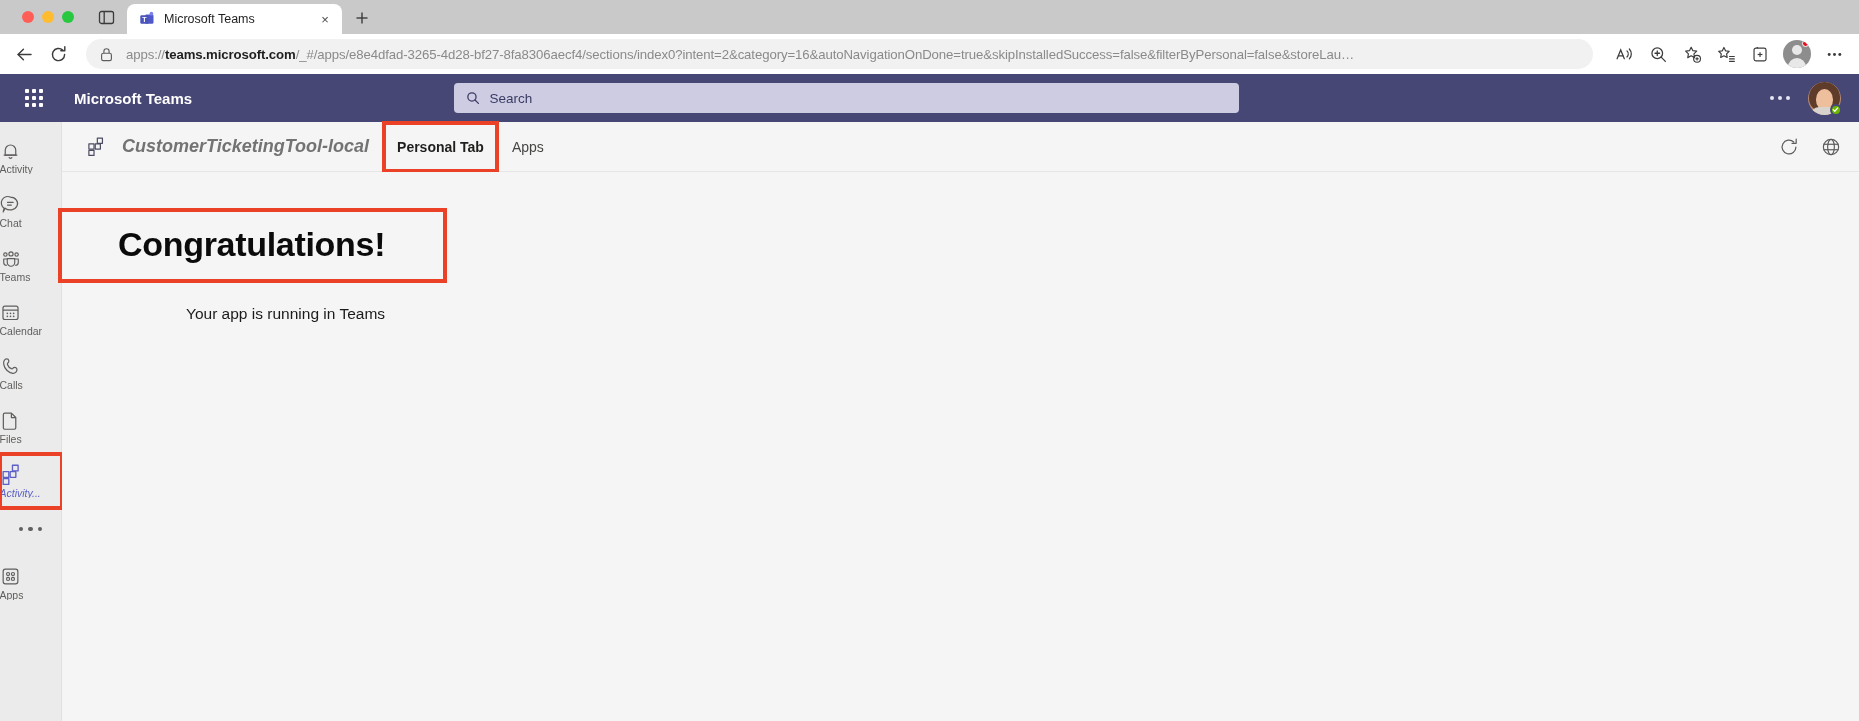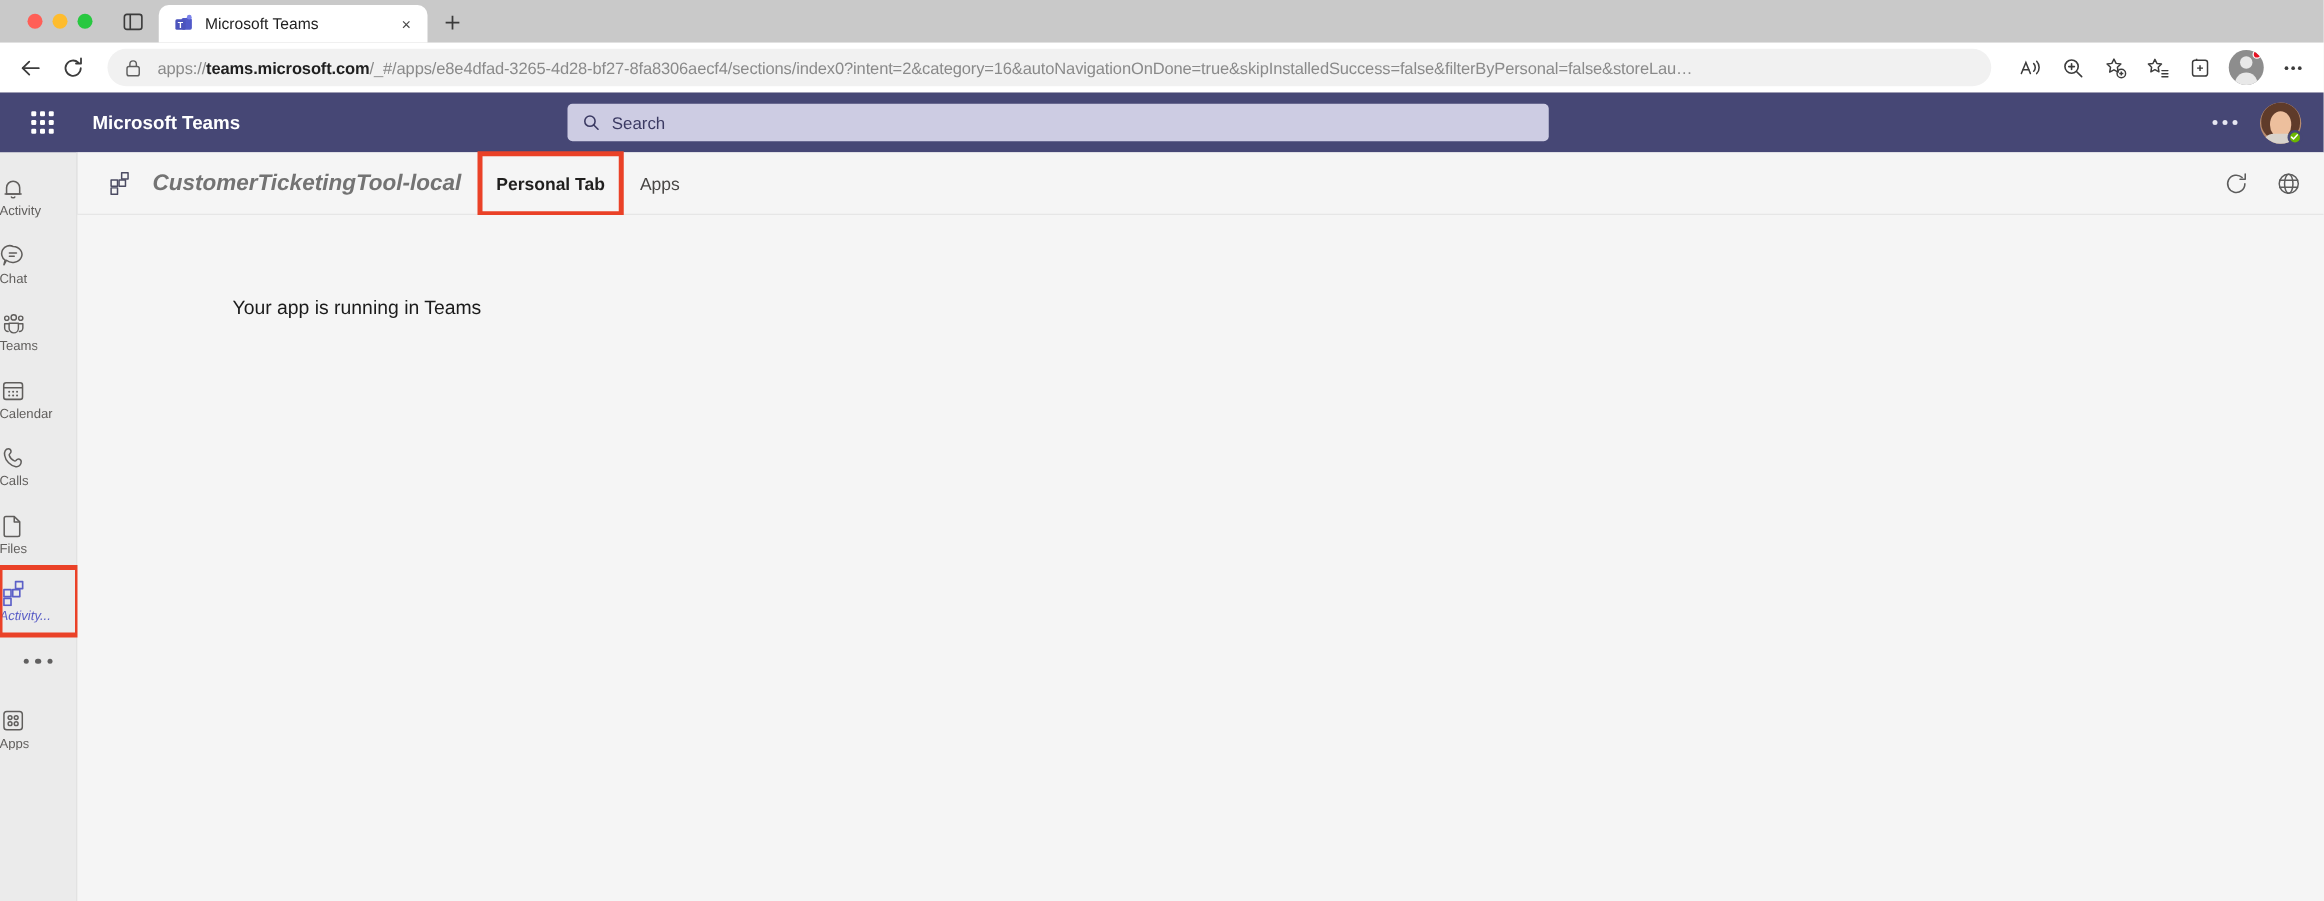--- a/index.html
+++ b/index.html
@@ -675,18 +675,21 @@
               <circle cx="11" cy="11" r="8.4"></circle>
               <ellipse cx="11" cy="11" rx="3.7" ry="8.4"></ellipse>
               <line x1="2.8" y1="8" x2="19.2" y2="8"></line>
               <line x1="2.8" y1="14" x2="19.2" y2="14"></line>
             </svg>
           </span>
         </div>
       </div>
 
       <div class="content">
+        <div class="congrats-box">
+          <div class="congrats-title">Congratulations!</div>
+        </div>
         <div class="congrats-sub">Your app is running in Teams</div>
       </div>
 
     </div>
   </div>
 </div>
 
 </body></html>

